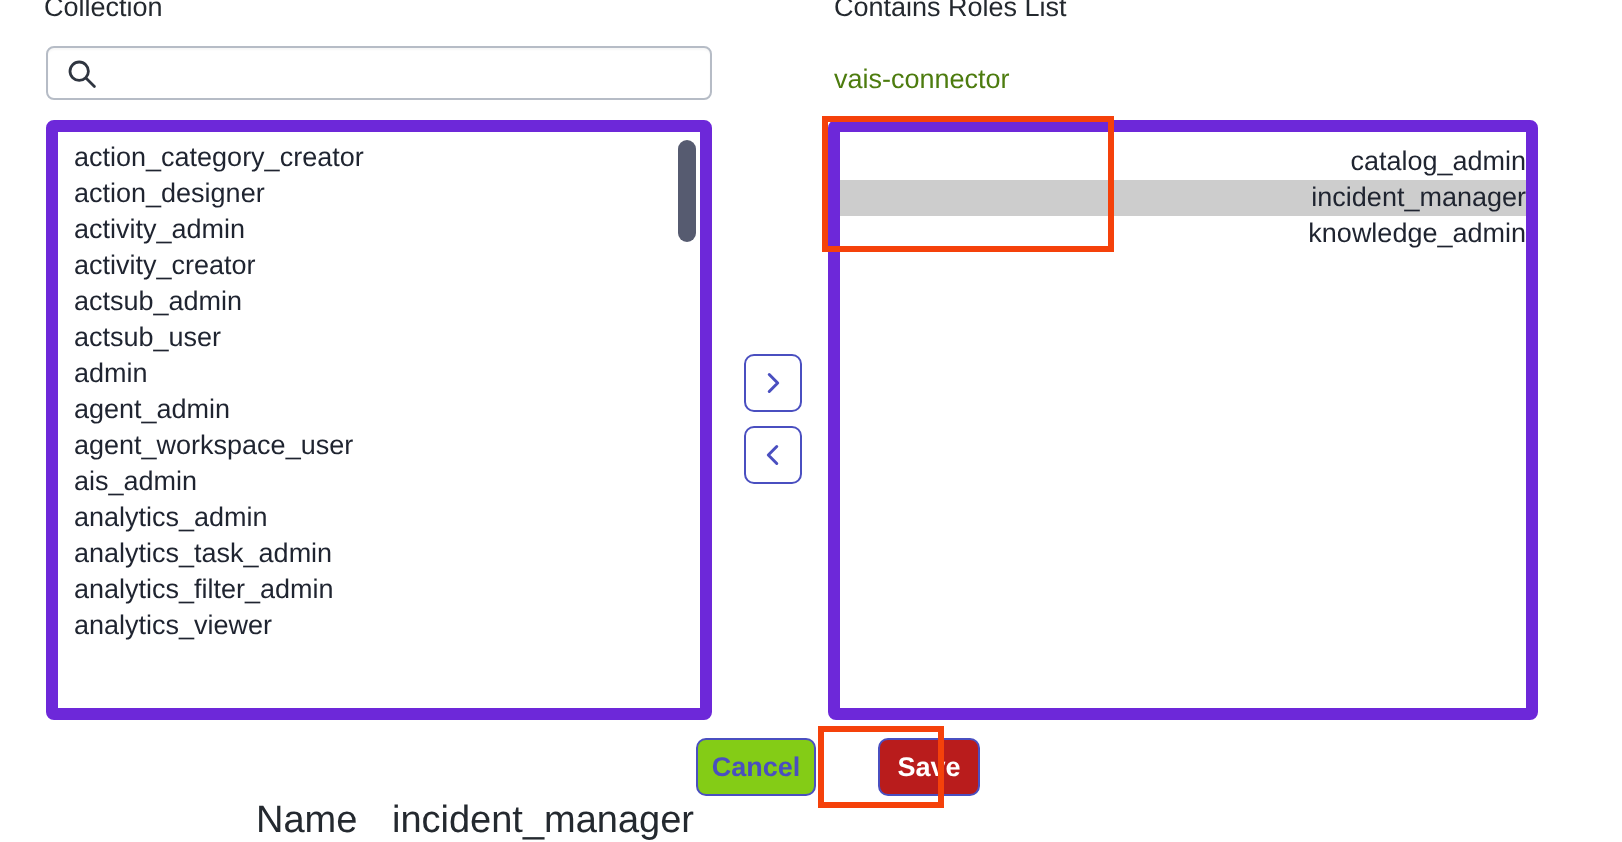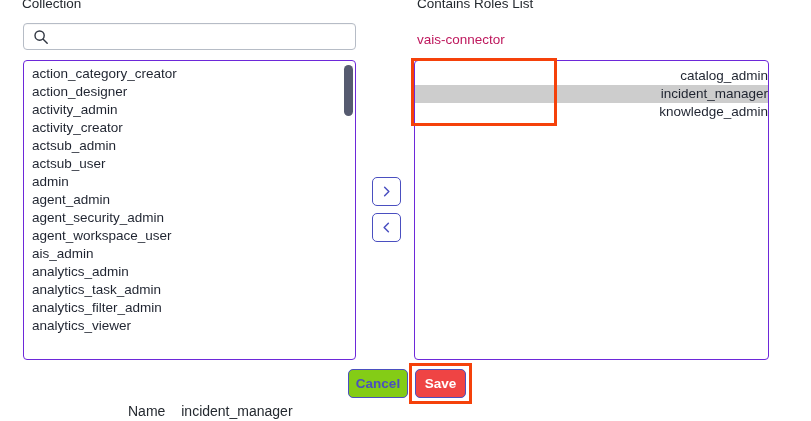--- a/index.html
+++ b/index.html
@@ -59,21 +59,21 @@
     font-size: 13px;
     color: #1f2430;
     padding: 0 8px 0 4px;
     height: 100%;
   }
   .search-input::placeholder { color: #9aa0ab; }
 
   .listbox {
     position: absolute;
     box-sizing: border-box;
-    border: 1px solid #6d28d9;
+    border: 6px solid #6d28d9;
     border-radius: 4px;
     background: #ffffff;
     overflow: hidden;
   }
   #collection-list {
     left: 23px;
     top: 60px;
     width: 333px;
     height: 300px;
   }
@@ -132,21 +132,21 @@
   #move-left  { left: 372px; top: 213px; }
   .xfer-btn svg { display: block; }
 
   
   #contains-value {
     position: absolute;
     left: 417px;
     top: 32px;
     font-size: 13.5px;
     line-height: 16px;
-    color: #be185d;
+    color: #4d7c0f;
     white-space: nowrap;
   }
   #roles-list {
     left: 414px;
     top: 60px;
     width: 355px;
     height: 300px;
   }
   #roles-list .scroll-area {
     position: absolute;
@@ -186,21 +186,21 @@
     border: 1.5px solid #4a4fc0;
     background: #4b4fbb;
     color: #ffffff;
   }
 
   
   #name-row {
     position: absolute;
     left: 128px;
     top: 403px;
-    font-size: 14px;
+    font-size: 19px;
     line-height: 16px;
     color: #24292f;
     white-space: nowrap;
   }
   #name-row .name-label { margin-right: 12px; }
 
   
   .annot {
     position: absolute;
     border: 3px solid #f5410a;
@@ -229,21 +229,20 @@
 <div class="listbox" id="collection-list">
   <div class="scroll-area" id="collection-options">
       <div class="opt">action_category_creator</div>
       <div class="opt">action_designer</div>
       <div class="opt">activity_admin</div>
       <div class="opt">activity_creator</div>
       <div class="opt">actsub_admin</div>
       <div class="opt">actsub_user</div>
       <div class="opt">admin</div>
       <div class="opt">agent_admin</div>
-      <div class="opt">agent_security_admin</div>
       <div class="opt">agent_workspace_user</div>
       <div class="opt">ais_admin</div>
       <div class="opt">analytics_admin</div>
       <div class="opt">analytics_task_admin</div>
       <div class="opt">analytics_filter_admin</div>
       <div class="opt">analytics_viewer</div>
     </div>
   <div class="vscroll">
     <div class="thumb" id="collection-thumb" style="top: 2.98px; height: 50.66px; background: rgb(86, 91, 112);"></div>
   </div>
@@ -270,21 +269,21 @@
 
 <div class="listbox" id="roles-list">
   <div class="scroll-area" id="roles-options">
       <div class="opt">catalog_admin</div>
       <div class="opt selected" style="background: rgb(205, 205, 205);">incident_manager</div>
       <div class="opt">knowledge_admin</div>
     </div>
 </div>
 
 <div class="btn" id="cancel-button">Cancel</div>
-<div class="btn" id="save-button" style="background: #ef4444;">Save</div>
+<div class="btn" id="save-button" style="background: #b91c1c; margin-left: 24px;">Save</div>
 
 <div id="name-row">
   <span class="name-label">Name</span>
   <span class="name-value">incident_manager</span>
 </div>
 
 <div class="annot" id="annot-roles" style="border-color: rgb(245, 65, 10);"></div>
 <div class="annot" id="annot-save" style="border-color: rgb(245, 65, 10);"></div>
 
 </body></html>

